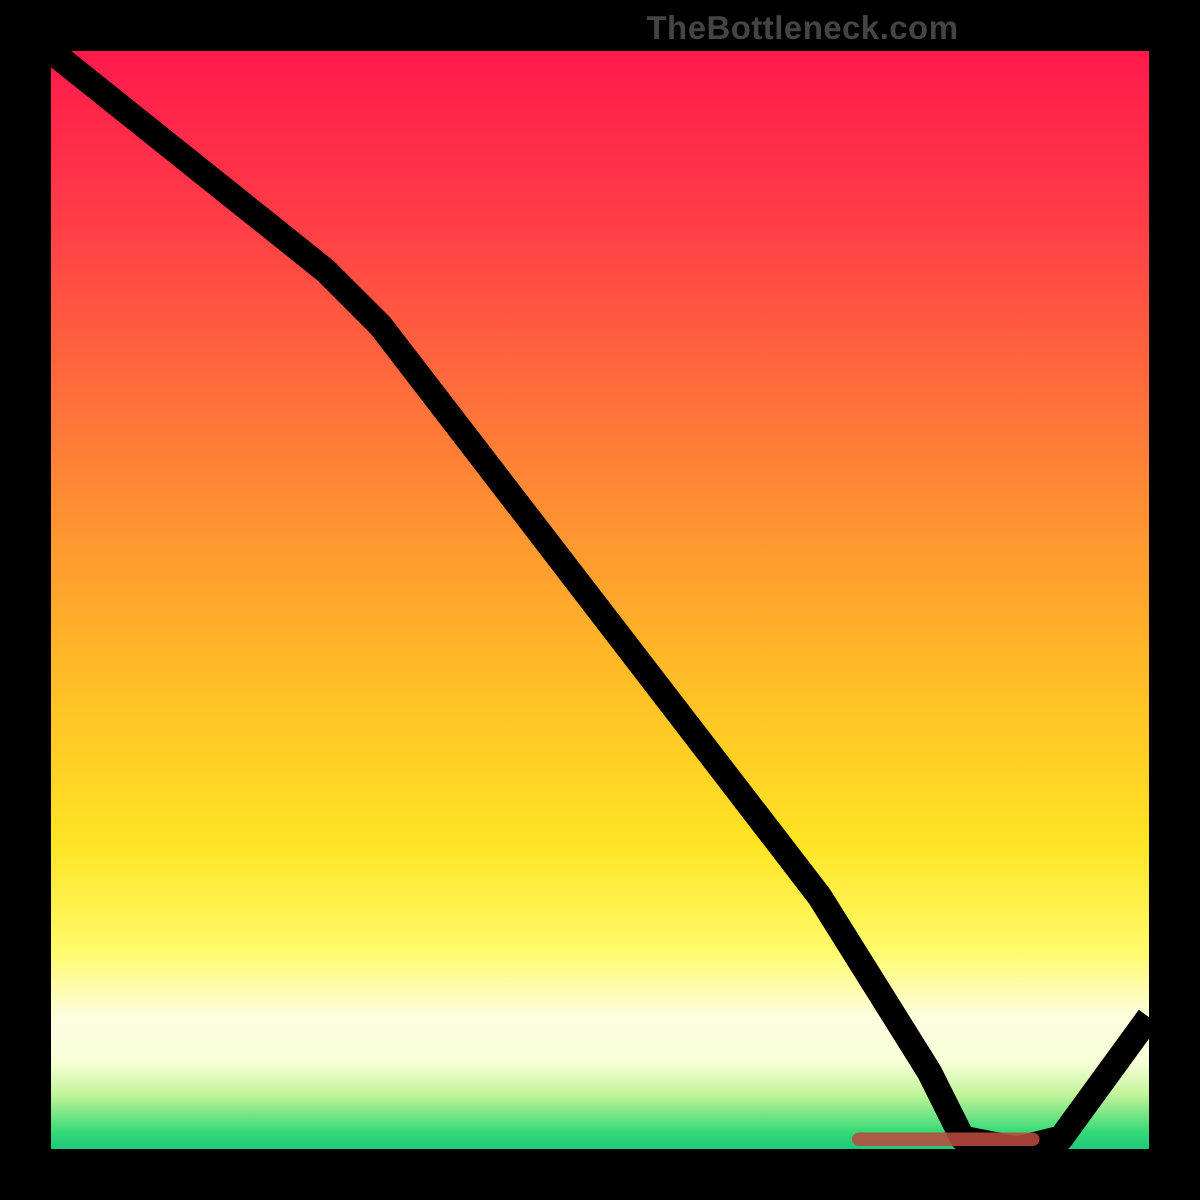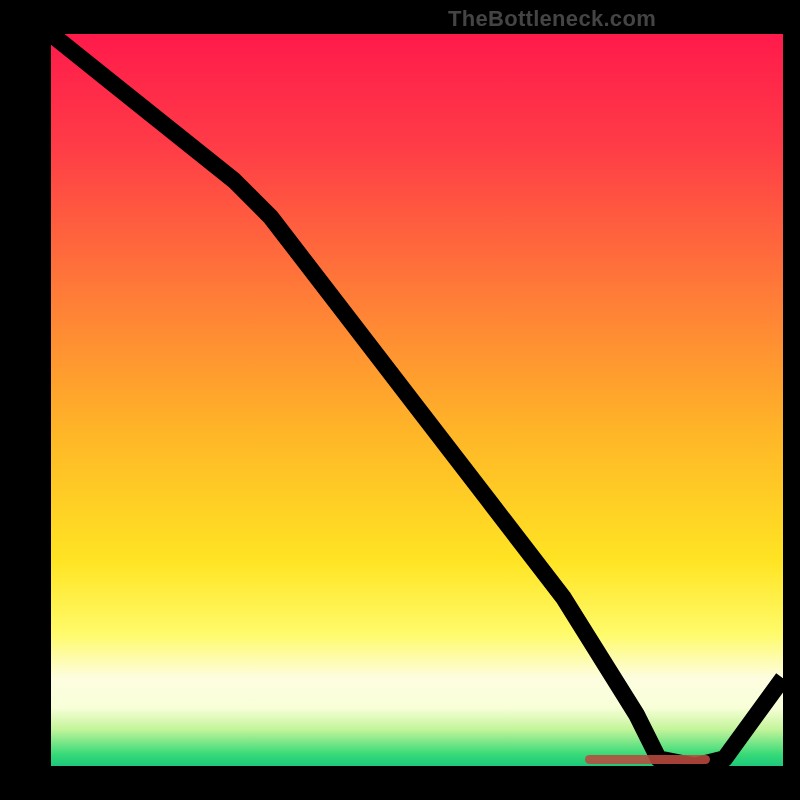--- a/index.html
+++ b/index.html
@@ -9,21 +9,20 @@
     height: 800px;
     background: #000;
     font-family: Arial, Helvetica, sans-serif;
     overflow: hidden;
   }
   .canvas {
     position: relative;
     width: 653px;
     height: 800px;
     background: #000;
-    margin-left: 17px;
   }
   .watermark {
     position: absolute;
     top: 6px;
     right: 14px;
     color: #444;
     font-size: 22px;
     font-weight: bold;
     letter-spacing: 0.3px;
     user-select: none;

